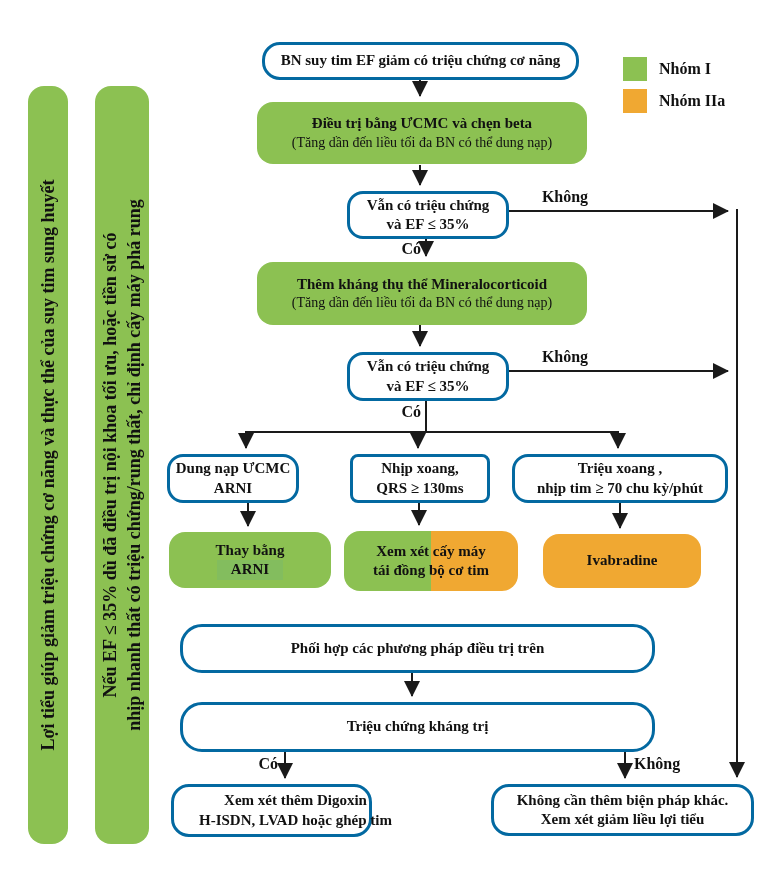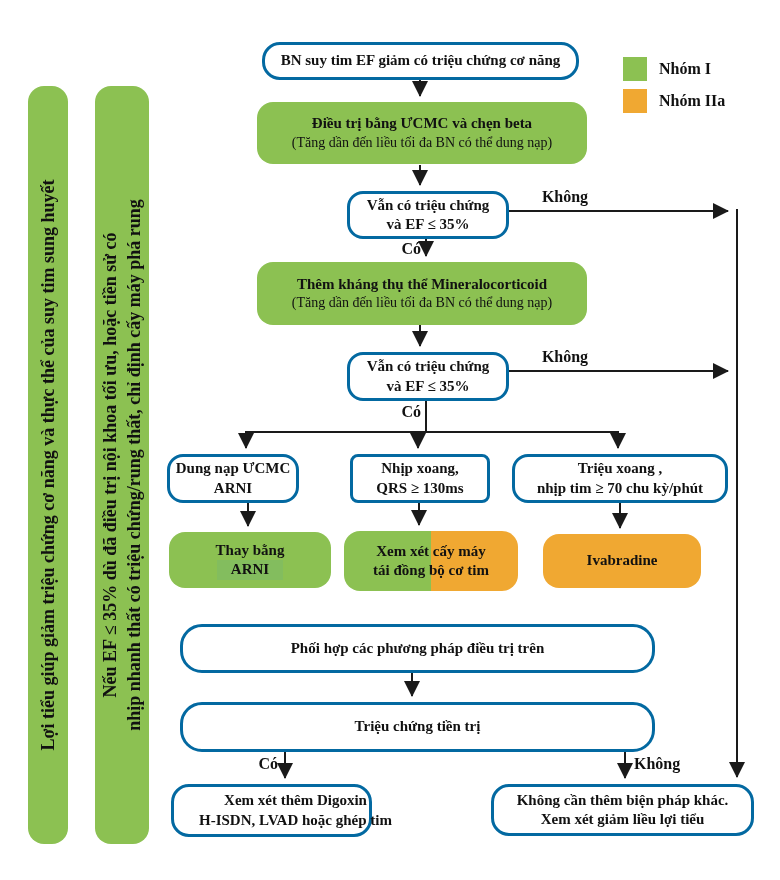--- a/index.html
+++ b/index.html
@@ -140,21 +140,21 @@
 
   <div class="node orange" style="left:543px; top:534px; width:158px; height:54px;">
     <span class="ln">Ivabradine</span>
   </div>
 
   <div class="node" style="left:180px; top:624px; width:475px; height:49px; border-radius:22px;">
     <span class="ln">Phối hợp các phương pháp điều trị trên</span>
   </div>
 
   <div class="node" style="left:180px; top:702px; width:475px; height:50px; border-radius:22px;">
-    <span class="ln">Triệu chứng tiền trị</span>
+    <span class="ln">Triệu chứng kháng trị</span>
   </div>
 
   <div class="node" style="left:171px; top:784px; width:201px; height:53px;padding-left:48px;">
     <span class="ln">Xem xét thêm Digoxin</span>
     <span class="ln">H-ISDN, LVAD hoặc ghép tim</span>
   </div>
 
   <div class="node" style="left:491px; top:784px; width:263px; height:52px;">
     <span class="ln">Không cần thêm biện pháp khác.</span>
     <span class="ln">Xem xét giảm liều lợi tiểu</span>

